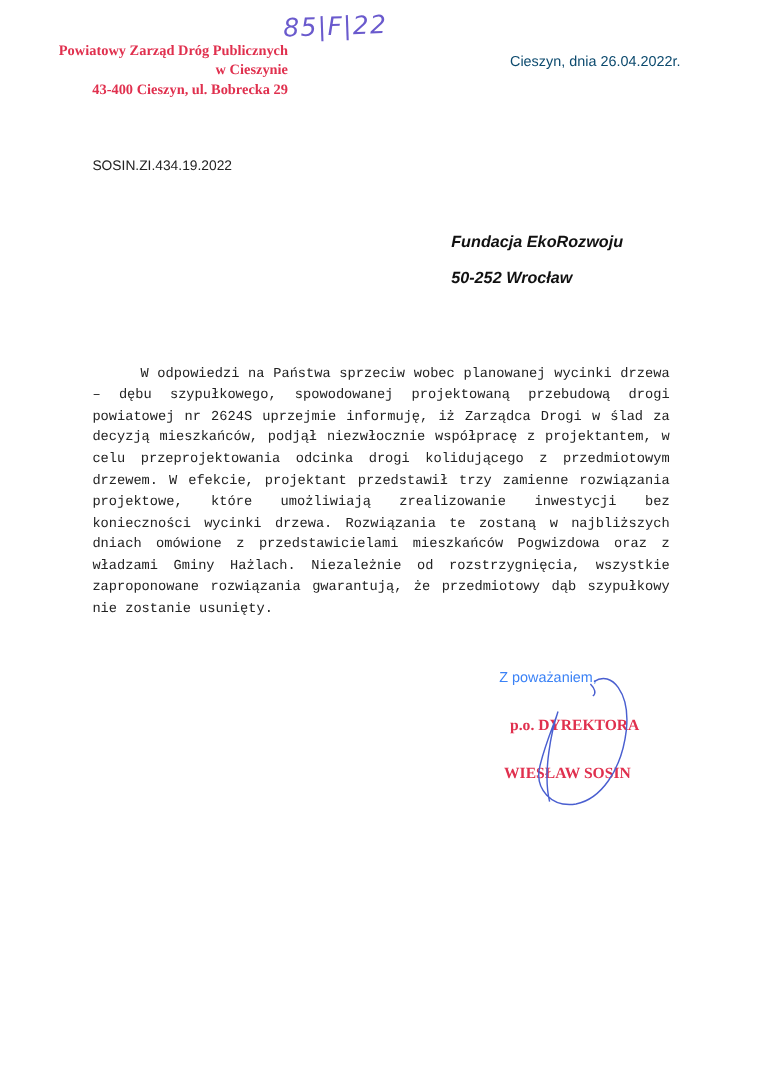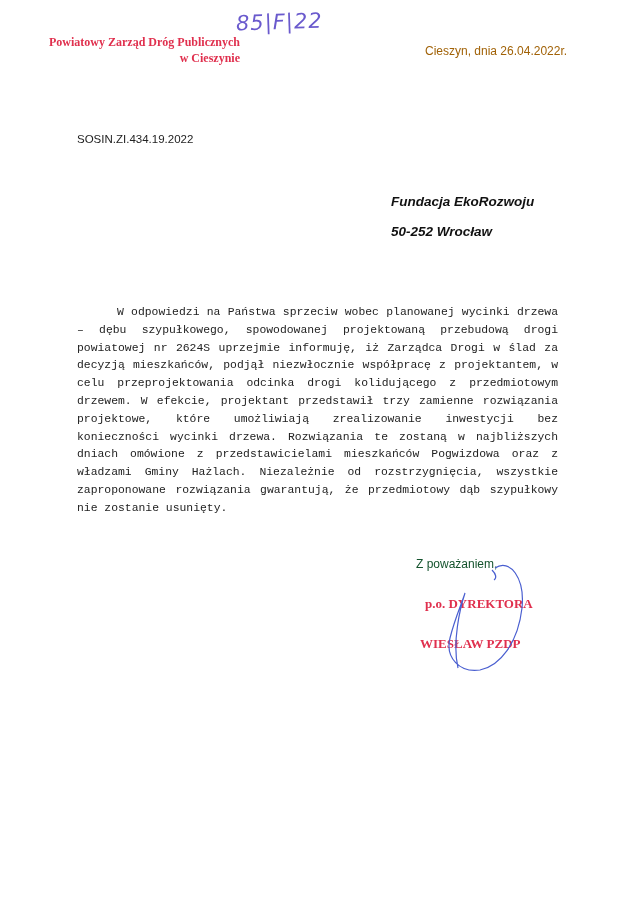--- a/index.html
+++ b/index.html
@@ -17,84 +17,85 @@
     .handwritten-ref {
       position: absolute; left: 236px; top: 10px;
       font-family: "DejaVu Sans", sans-serif;
       color: #6a5acd; font-size: 21px; letter-spacing: 1px;
       transform: rotate(-2deg);
       font-style: italic;
     }
 
     .place-date {
       position: absolute; left: 425px; top: 44px;
-      font-family: "Liberation Sans", sans-serif; font-size: 12px; color: #a16207;
+      font-family: "Liberation Sans", sans-serif; font-size: 12px; color: #0c4a6e;
     }
 
     .ref-number {
       position: absolute; left: 77px; top: 133px;
       font-family: "Liberation Sans", sans-serif; font-size: 11.5px; color: #222;
     }
 
     .recipient {
       position: absolute; left: 376px; top: 187px;
       font-family: "Liberation Sans", sans-serif; font-size: 13.5px;
-      font-weight: bold; font-style: italic; color: #111; margin-left: 15px;
+      font-weight: bold; font-style: italic; color: #111;
     }
     .recipient div { height: 30px; line-height: 30px; white-space: nowrap; }
 
     .body-text {
       position: absolute; left: 77px; top: 304px; width: 481px;
       font-family: Liberation Mono, monospace; font-size: 11.4px; color: #222;
       line-height: 17.8px; text-align: justify; text-indent: 40px;
     }
 
     .closing {
       position: absolute; left: 416px; top: 557px;
-      font-family: "Liberation Sans", sans-serif; font-size: 12px; color: #14532d;
+      font-family: "Liberation Sans", sans-serif; font-size: 12px; color: #3b82f6;
     }
 
     .signature-stamp {
       position: absolute; left: 420px; top: 596px; width: 130px;
       font-family: "Liberation Serif", "DejaVu Serif", serif;
       font-weight: bold; color: #e0304e; font-size: 13px;
     }
     .signature-stamp .line1 { position: absolute; left: 5px; top: 0; white-space: nowrap; }
     .signature-stamp .line2 { position: absolute; left: 0; top: 40px; white-space: nowrap; }
 
     .signature-svg { position: absolute; left: 400px; top: 548px; width: 160px; height: 130px; pointer-events: none; }
   </style>
 </head>
 <body>
 
 <div class="page">
 
   <div class="stamp-header">
     <div>Powiatowy Zarząd Dróg Publicznych</div>
     <div>w Cieszynie</div>
+    <div>43-400 Cieszyn, ul. Bobrecka 29</div>
   </div>
 
   <div class="handwritten-ref">85|F|22</div>
 
   <div class="place-date">Cieszyn, dnia 26.04.2022r.</div>
 
   <div class="ref-number">SOSIN.ZI.434.19.2022</div>
 
   <div class="recipient">
     <div>Fundacja EkoRozwoju</div>
     <div>50-252 Wrocław</div>
   </div>
 
   <div class="body-text">W odpowiedzi na Państwa sprzeciw wobec planowanej wycinki drzewa – dębu szypułkowego, spowodowanej projektowaną przebudową drogi powiatowej nr 2624S uprzejmie informuję, iż Zarządca Drogi w ślad za decyzją mieszkańców, podjął niezwłocznie współpracę z projektantem, w celu przeprojektowania odcinka drogi kolidującego z przedmiotowym drzewem. W efekcie, projektant przedstawił trzy zamienne rozwiązania projektowe, które umożliwiają zrealizowanie inwestycji bez konieczności wycinki drzewa. Rozwiązania te zostaną w najbliższych dniach omówione z przedstawicielami mieszkańców Pogwizdowa oraz z władzami Gminy Hażlach. Niezależnie od rozstrzygnięcia, wszystkie zaproponowane rozwiązania gwarantują, że przedmiotowy dąb szypułkowy nie zostanie usunięty.</div>
 
   <div class="closing">Z poważaniem,</div>
 
   <div class="signature-stamp">
     <div class="line1">p.o. DYREKTORA</div>
-    <div class="line2">WIESŁAW PZDP</div>
+    <div class="line2">WIESŁAW SOSIN</div>
   </div>
 
   <svg class="signature-svg" viewBox="0 0 160 130">
     <path d="M95 20 C 110 10, 125 30, 122 60 C 118 95, 100 118, 80 122 C 60 125, 45 110, 50 90 C 55 70, 62 55, 65 45 C 60 60, 52 95, 58 120" fill="none" stroke="#4a5fd0" stroke-width="1.2"></path>
     <path d="M92 22 C 96 26, 97 30, 94 32" fill="none" stroke="#4a5fd0" stroke-width="1.2"></path>
   </svg>
 
 </div>
 
 </body></html>

